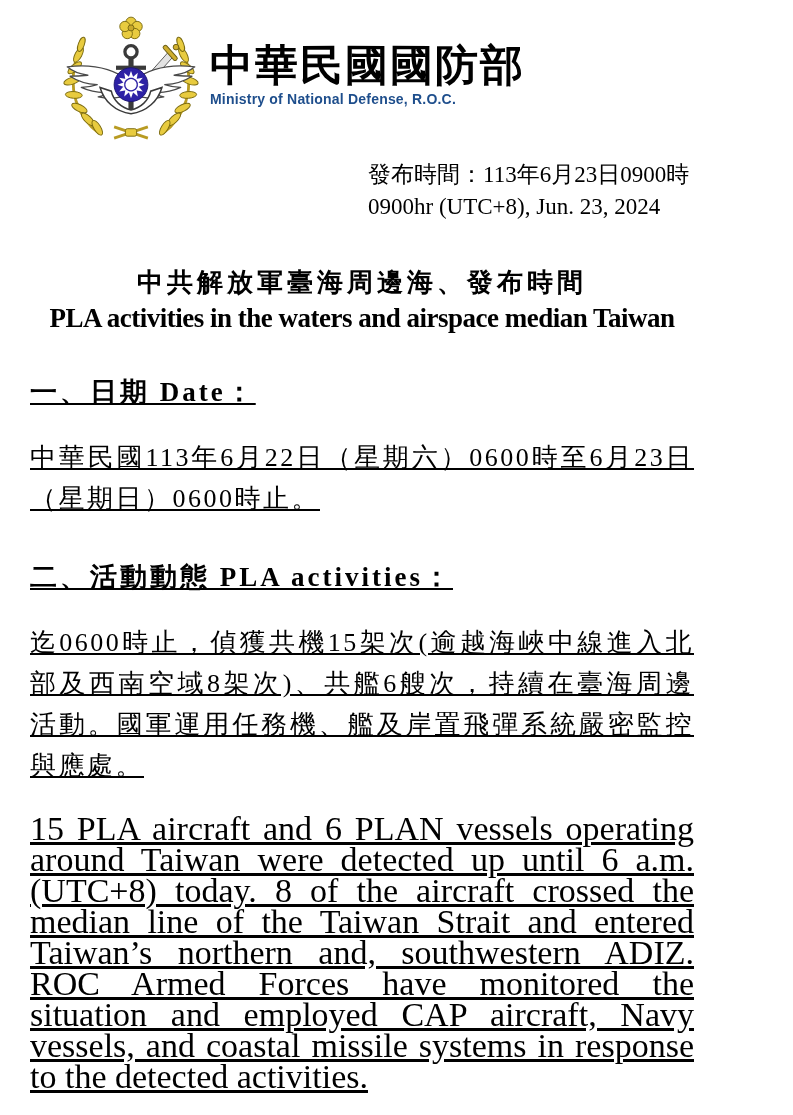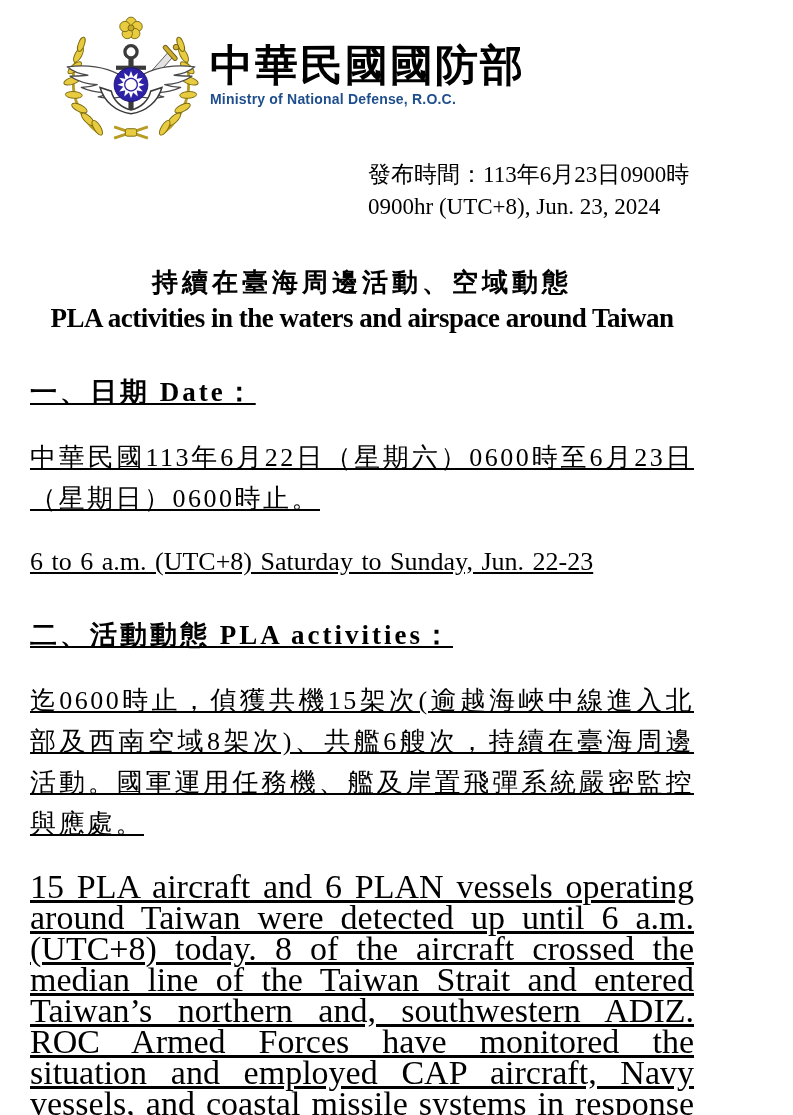--- a/index.html
+++ b/index.html
@@ -180,28 +180,27 @@
       <div class="org-zh">中華民國國防部</div>
       <div class="org-en">Ministry of National Defense, R.O.C.</div>
     </div>
   </header>
 
   <div class="release">
     <div>發布時間：113年6月23日0900時</div>
     <div>0900hr (UTC+8), Jun. 23, 2024</div>
   </div>
 
-  <h1 class="title-zh">持續在臺海周邊活動、空域動態</h1>
-  <h2 class="title-en">PLA activities in the waters and airspace around Taiwan</h2>
+  <h1 class="title-zh">中共解放軍臺海周邊海、發布時間</h1>
+  <h2 class="title-en">PLA activities in the waters and airspace median Taiwan</h2>
 
   <div class="content">
 
     <h3 class="section-heading">一、日期 Date：</h3>
     <p class="para zh">中華民國113年6月22日（星期六）0600時至6月23日（星期日）0600時止。</p>
-    <p class="para en-line">6 to 6 a.m. (UTC+8) Saturday to Sunday, Jun. 22-23</p>
 
     <h3 class="section-heading">二、活動動態 PLA activities：</h3>
     <p class="para zh">迄0600時止，偵獲共機15架次(逾越海峽中線進入北部及西南空域8架次)、共艦6艘次，持續在臺海周邊活動。國軍運用任務機、艦及岸置飛彈系統嚴密監控與應處。</p>
     <p class="para en">15 PLA aircraft and 6 PLAN vessels operating around Taiwan were detected up until 6 a.m. (UTC+8) today. 8 of the aircraft crossed the median line of the Taiwan Strait and entered Taiwan’s northern and, southwestern ADIZ. ROC Armed Forces have monitored the situation and employed CAP aircraft, Navy vessels, and coastal missile systems in response to the detected activities.</p>
 
   </div>
 
 </div>
 
 </body></html>

